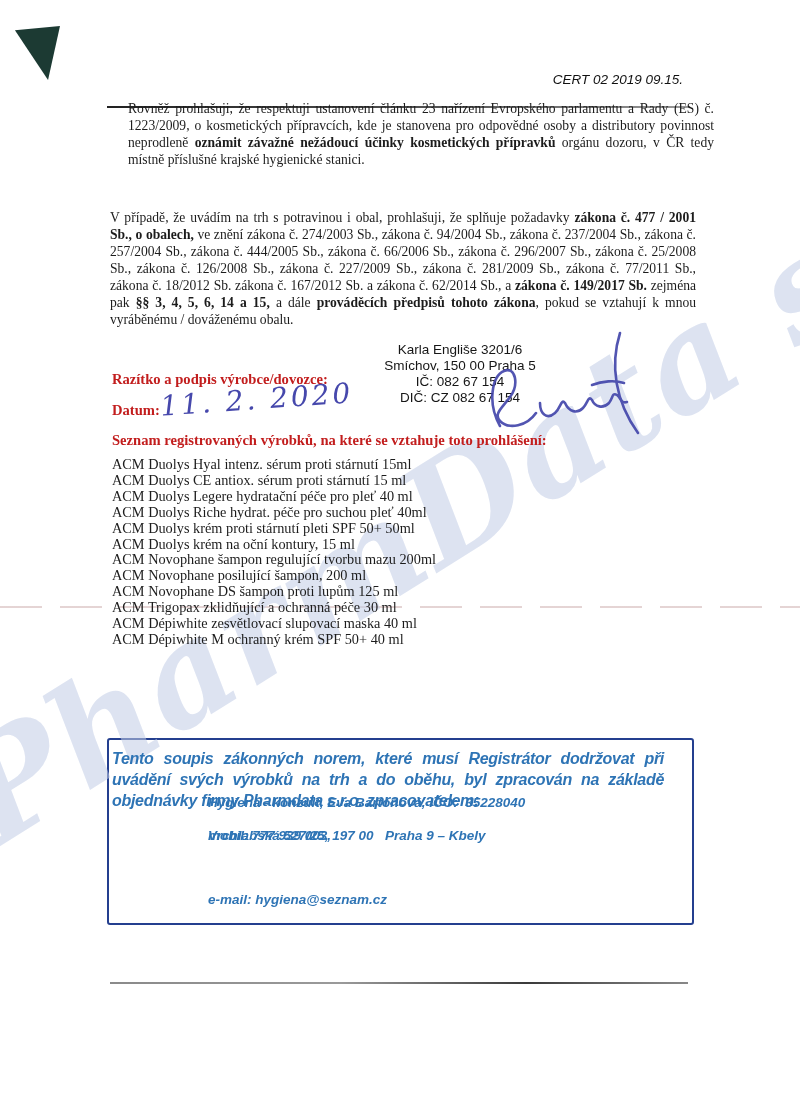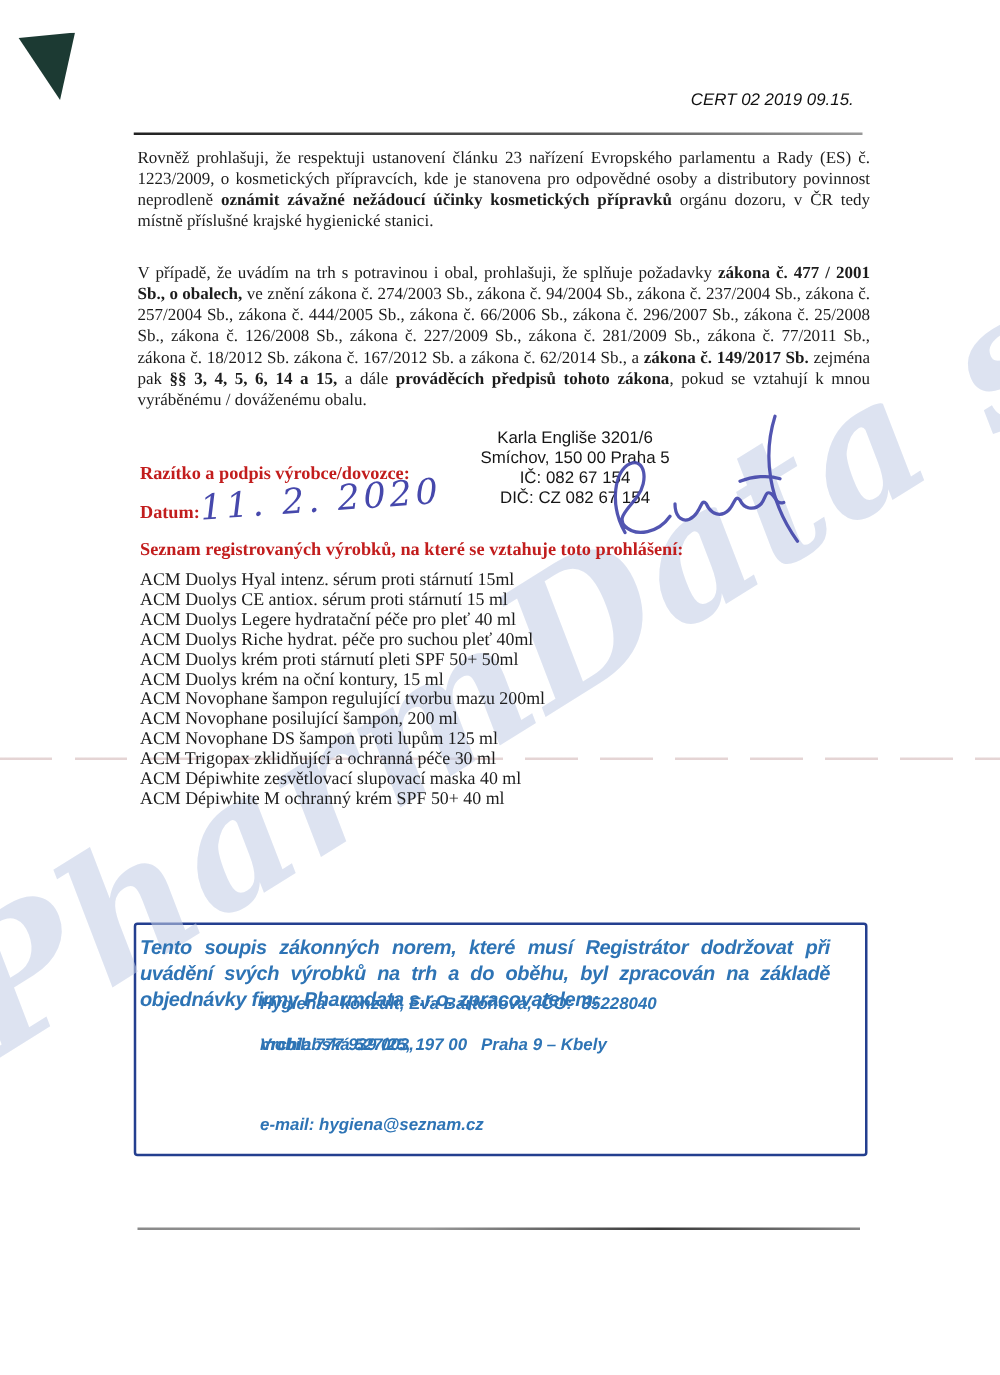--- a/index.html
+++ b/index.html
@@ -17,21 +17,21 @@
         transform:rotate(-32deg);z-index:1;pointer-events:none;}
   
   .doc-code{right:117px;top:72px;font-family:"Liberation Sans",sans-serif;font-style:italic;
         font-weight:400;font-size:13.5px;color:#111;}
   .rule{height:2px;}
   .rule-top{left:107px;top:106px;width:583px;background:linear-gradient(90deg,#222,#555 60%,#999);}
   .rule-bottom{left:110px;top:982px;width:578px;background:linear-gradient(90deg,#8a8a8a,#9a9a9a 40%,#3a3a3a 72%,#888);}
   
   .par{left:110px;width:586px;font-size:13.6px;line-height:17px;text-align:justify;color:#1c1c1c;}
   .par b,.par .seg-b{font-weight:bold;}
-  .par1{top:117px;}
+  .par1{top:100px;margin-left:18px;}
   .par2{top:209px;}
   
   .stamp{left:310px;top:342px;width:300px;text-align:center;font-family:"Liberation Sans",sans-serif;
         font-size:13.5px;line-height:16px;color:#161616;}
   .stamp .company{font-size:17px;font-weight:bold;line-height:19px;}
   
   .red{color:var(--accent-red,#c21d1d);font-weight:bold;font-size:14.6px;}
   .lbl-stamp{left:112px;top:371px;}
   .lbl-date{left:112px;top:402px;}
   .lbl-list{left:112px;top:432px;}

